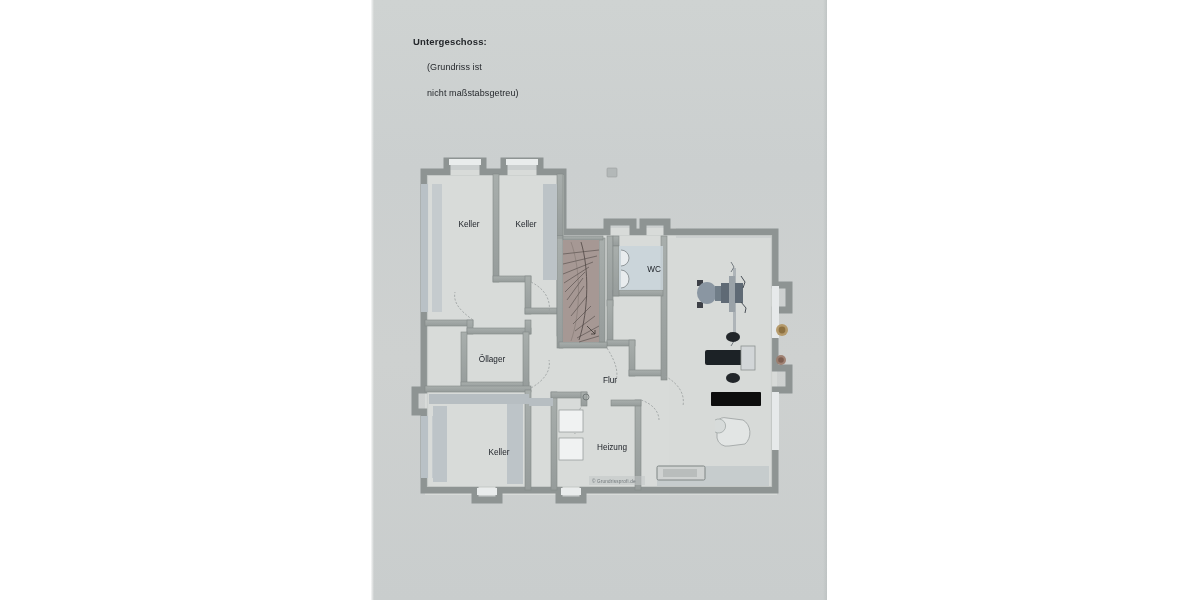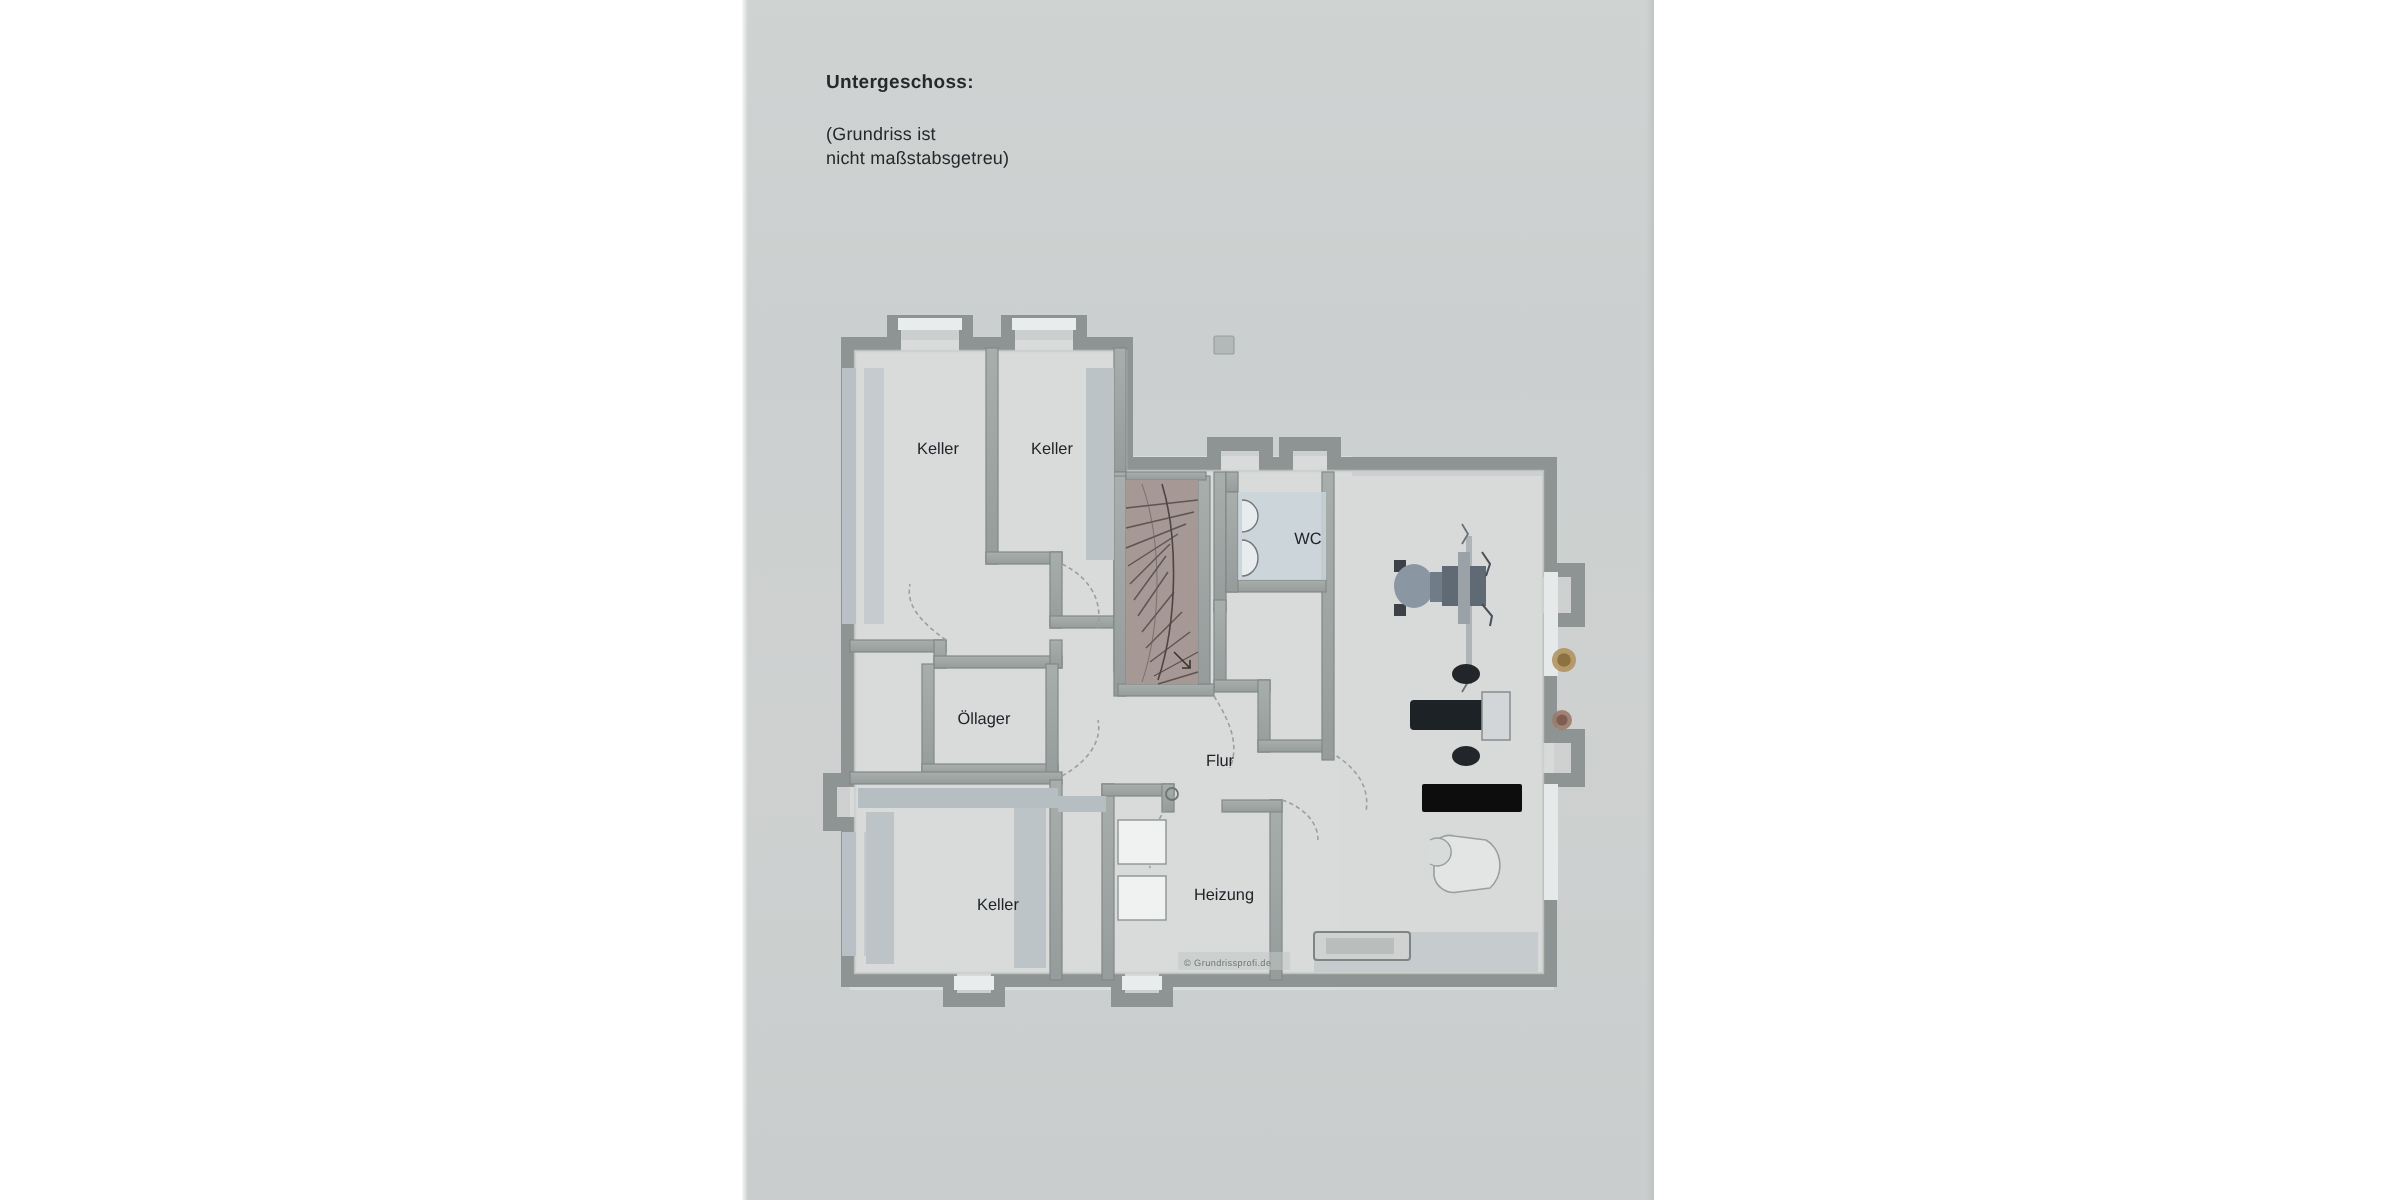--- a/index.html
+++ b/index.html
@@ -56,21 +56,21 @@
   #doc-title {
     font-size: 9.5px;
     font-weight: bold;
     letter-spacing: 0.15px;
     margin: 0 0 14px 0;
     line-height: 1.2;
   }
   .subnote {
     font-size: 9px;
     line-height: 12px;
-    margin: 0;
+    margin: 14px;
     letter-spacing: 0.1px;
   }
 
   
   #floorplan-wrap {
     position: absolute;
     left: 40px;
     top: 150px;
     width: 400px;
     height: 360px;

